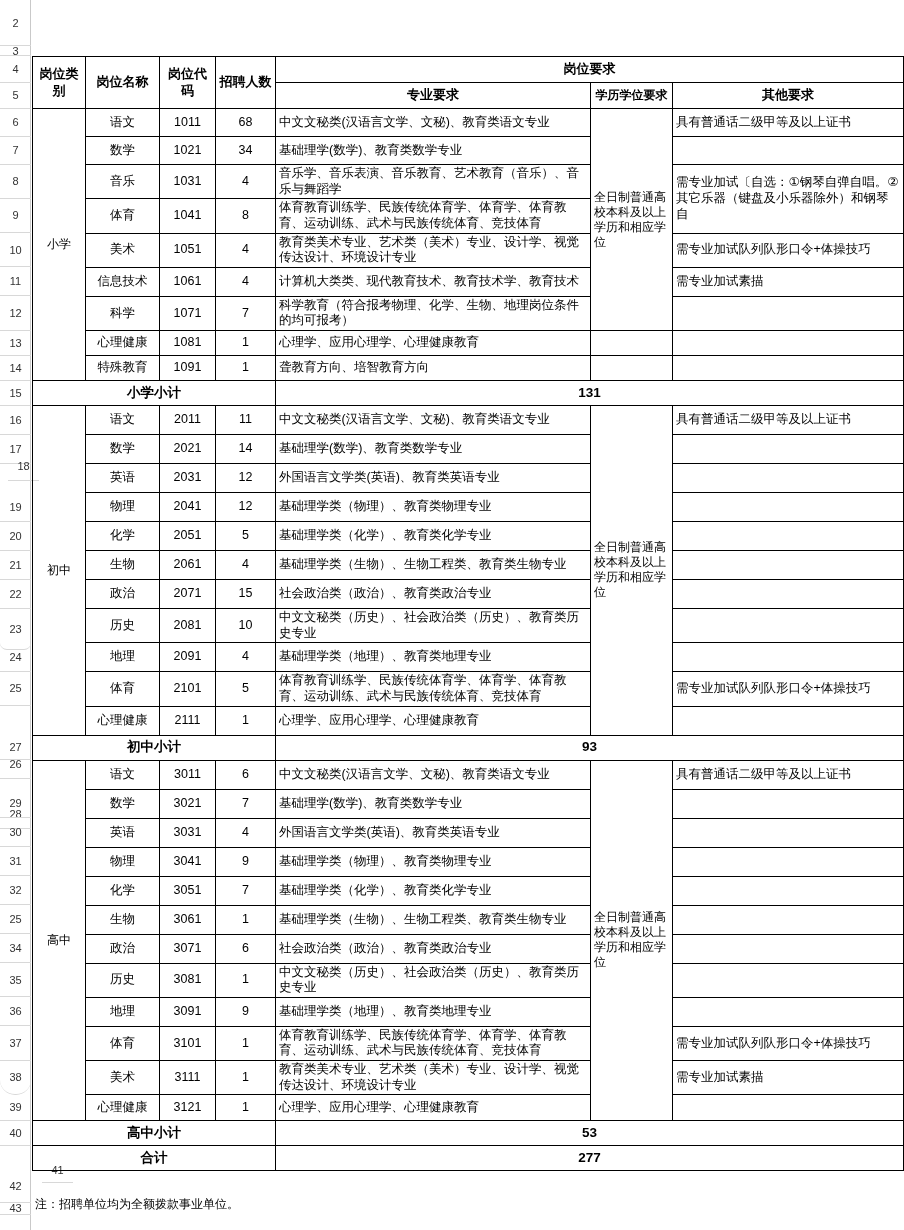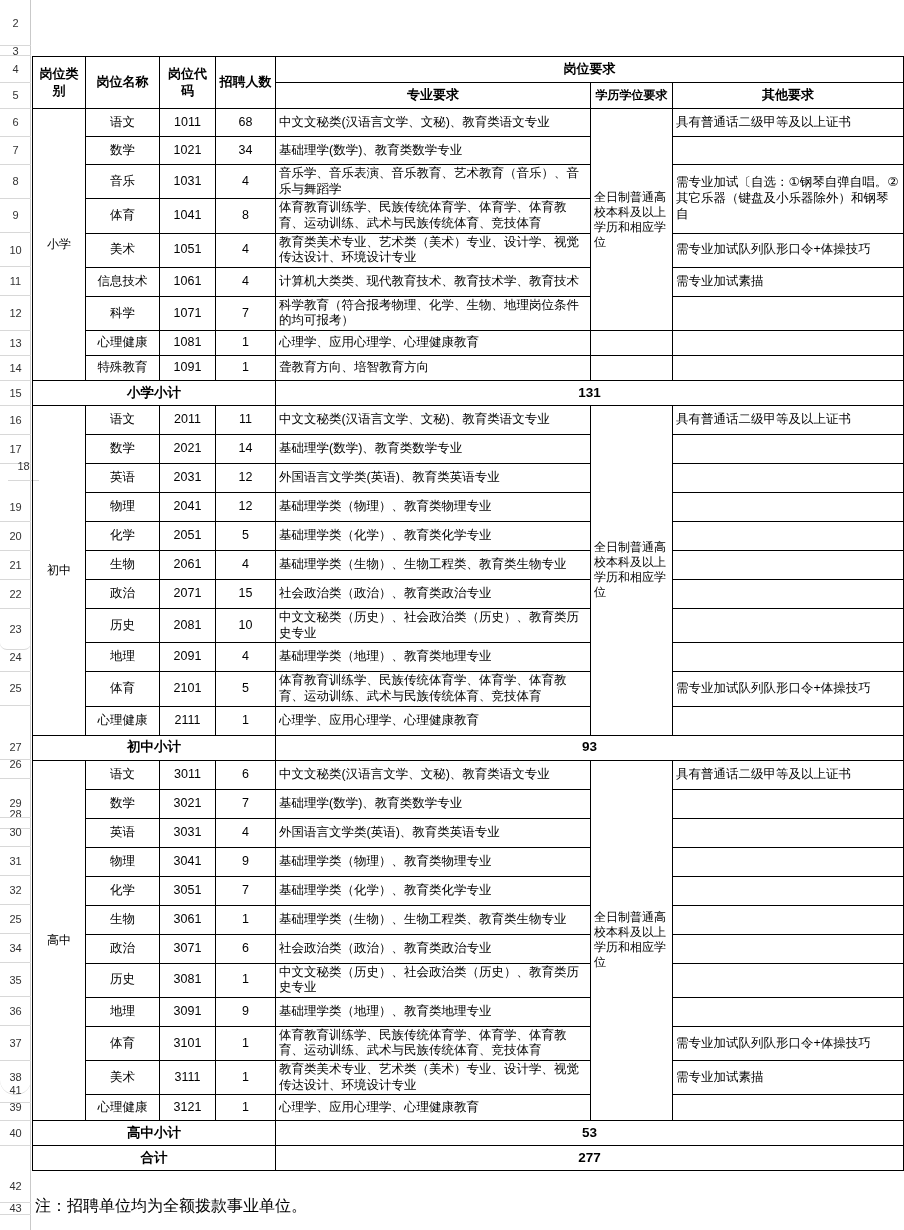--- a/index.html
+++ b/index.html
@@ -88,21 +88,21 @@
   }
   .subtotal {
     text-align: center;
     font-weight: bold;
     font-size: 13.5px;
   }
   .note {
     position: absolute;
     left: 4px;
     width: 860px;
-    font-size: 16px;
+    font-size: 12px;
     text-align: left;
   }
 </style>
 </head>
 <body>
 
 <div id="sheet">
 
   <div id="gutter">
       <div class="gutter-cell" style="top: 0px; height: 46px;">2</div>
@@ -137,21 +137,21 @@
       <div class="gutter-cell" style="top: 847px; height: 29px;">31</div>
       <div class="gutter-cell" style="top: 876px; height: 29px;">32</div>
       <div class="gutter-cell" style="top: 905px; height: 29px;">25</div>
       <div class="gutter-cell" style="top: 934px; height: 29px;">34</div>
       <div class="gutter-cell" style="top: 963px; height: 34.25px;">35</div>
       <div class="gutter-cell" style="top: 997.25px; height: 29px;">36</div>
       <div class="gutter-cell" style="top: 1026.25px; height: 34.25px;">37</div>
       <div class="gutter-cell" style="top: 1060.5px; height: 34.25px; border-radius: 15px;">38</div>
       <div class="gutter-cell" style="top: 1094.75px; height: 26px;">39</div>
       <div class="gutter-cell" style="top: 1120.75px; height: 25px;">40</div>
-      <div class="gutter-cell" style="top: 1078px; height: 25px;">41</div>
+      <div class="gutter-cell" style="top: 1158px; height: 25px; margin-left: 42px;">41</div>
       <div class="gutter-cell" style="top: 1170.75px; height: 32px;">42</div>
       <div class="gutter-cell" style="top: 1202.75px; height: 12px;">43</div>
     </div>
 
   <div id="content">
 
 
     <table class="main">
       <colgroup>
         <col style="width:53px">

